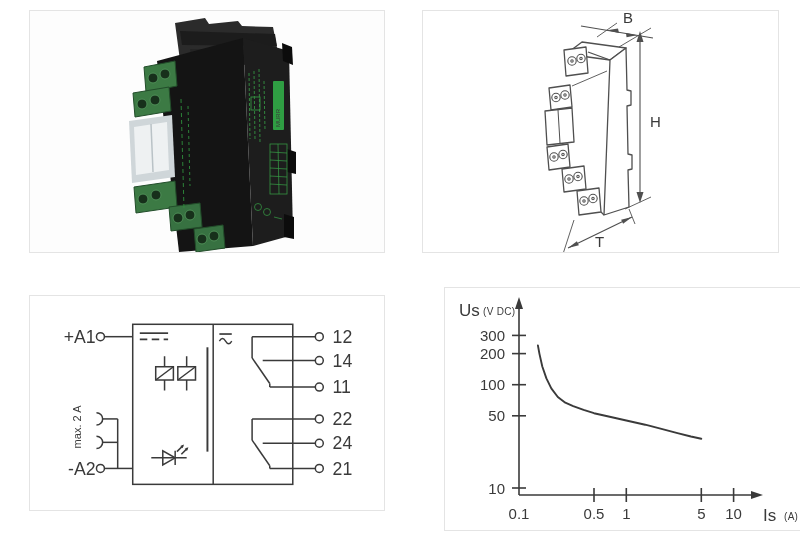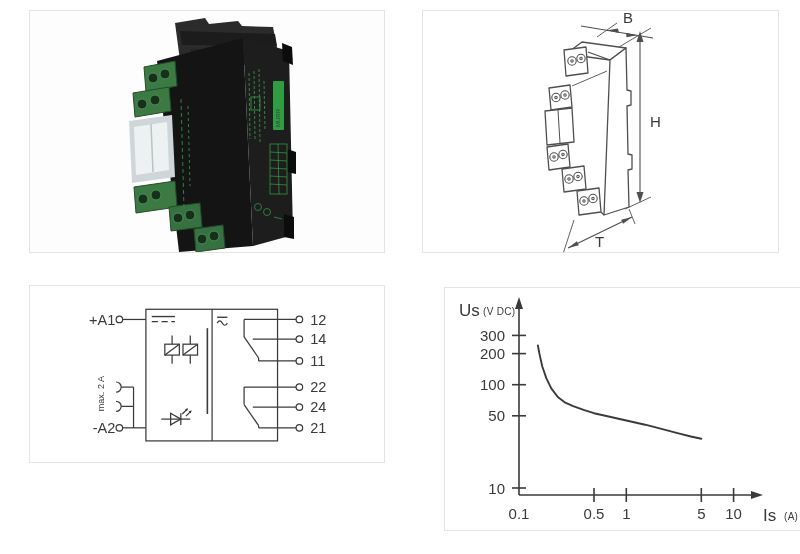--- a/index.html
+++ b/index.html
@@ -1,21 +1,21 @@
 <!DOCTYPE html>
 <html><head>
 <meta charset="utf-8">
 <style>
   html,body{margin:0;padding:0;background:#ffffff;}
   body{font-family:"Liberation Sans",sans-serif;}
   .page{position:relative;width:800px;height:554px;background:#ffffff;overflow:hidden;}
   .panel{position:absolute;background:#ffffff;border:1px solid #e4e4e4;box-sizing:border-box;}
   #panel-photo{left:29px;top:10px;width:356px;height:243px;}
   #panel-dimensions{left:422px;top:10px;width:357px;height:243px;}
-  #panel-circuit{left:29px;top:285px;width:356px;height:178px;}
+  #panel-circuit{left:29px;top:295px;width:356px;height:216px;}
   #panel-chart{left:444px;top:287px;width:357px;height:244px;}
   .panel svg{display:block;width:100%;height:100%;}
   svg text{font-family:"Liberation Sans",sans-serif;fill:#3a3a3a;}
   .lbl-big{font-size:20px;}
   .lbl-dim{font-size:15px;}
   .lbl-rot{font-size:12.5px;}
   .ax-main{font-size:17px;}
   .ax-unit{font-size:10px;letter-spacing:.3px;}
 </style>
 </head>

